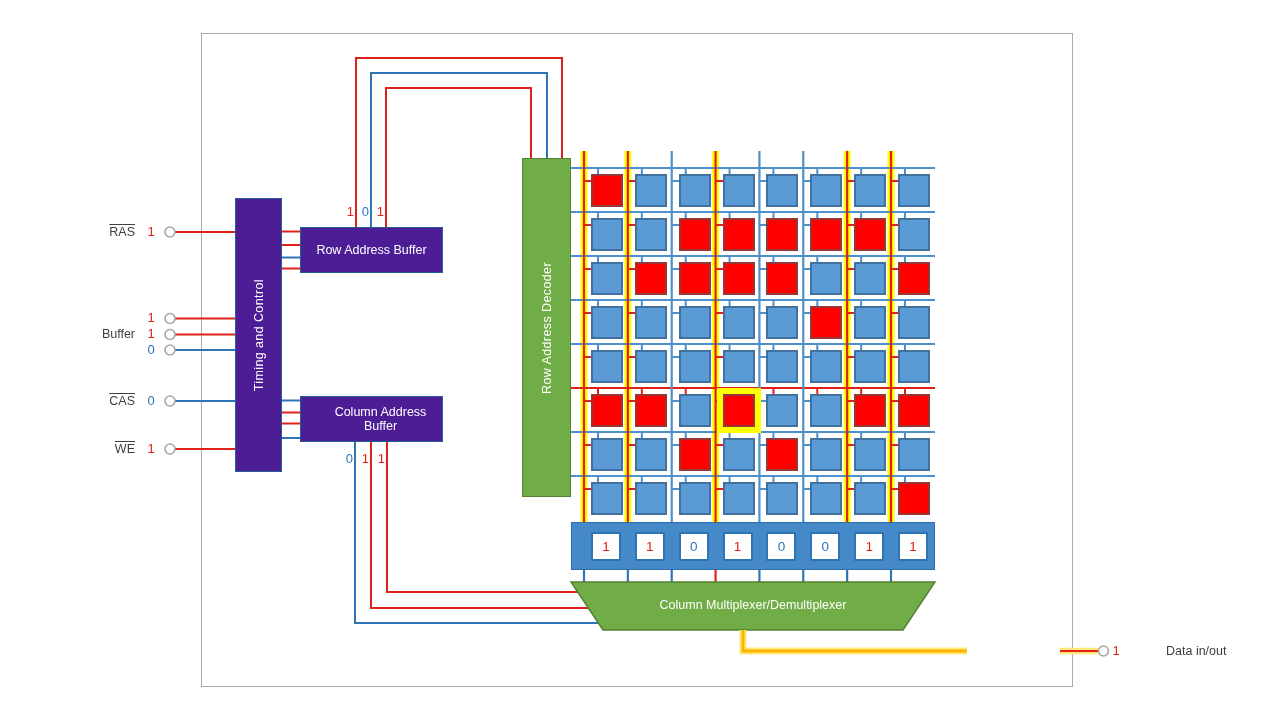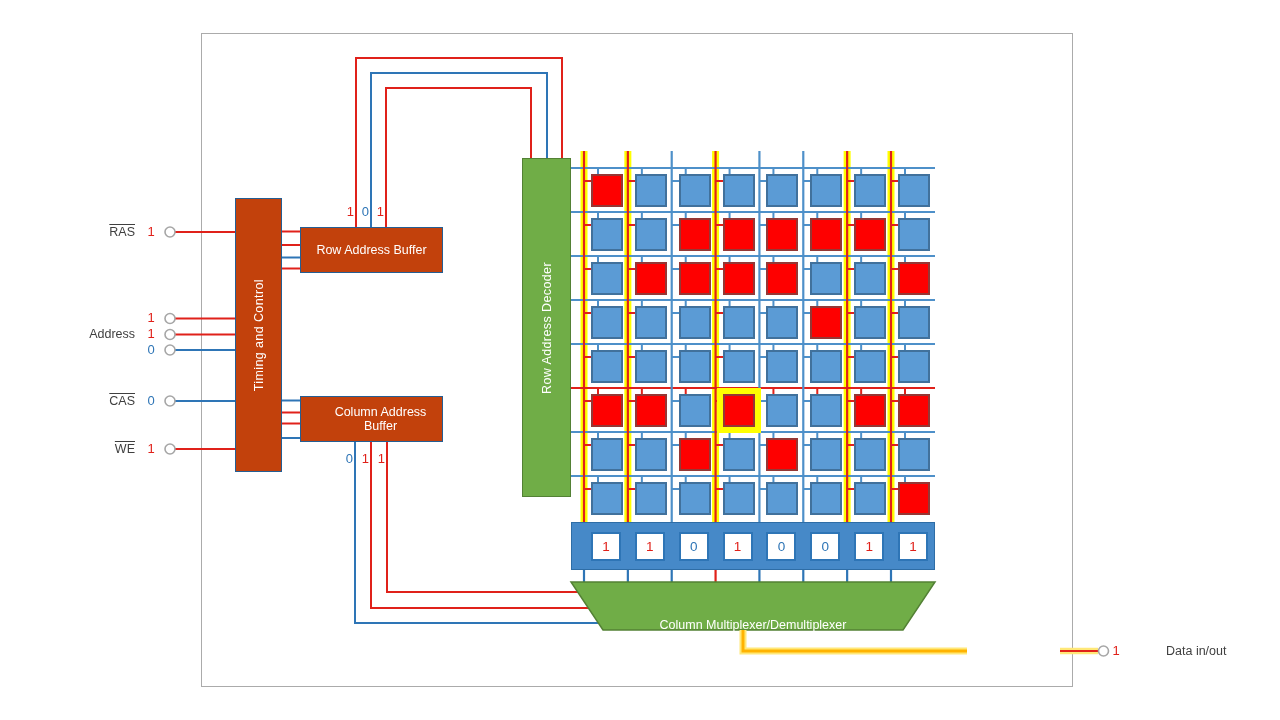--- a/index.html
+++ b/index.html
@@ -1,30 +1,30 @@
 <!DOCTYPE html>
 <html><head>
 <meta charset="utf-8">
 <style>
   html,body{margin:0;padding:0;background:#fff;}
   .canvas{position:relative;width:1280px;height:720px;background:#fff;overflow:hidden;
           font-family:"Liberation Sans",sans-serif;}
   .abs{position:absolute;box-sizing:border-box;}
   .frame{border:1.5px solid #ababab;}
   .box{position:absolute;box-sizing:border-box;display:flex;align-items:center;justify-content:center;
-       color:#fff;font-size:12.5px;background:#c2410c;border:1.5px solid #255e93;text-align:center;}
+       color:#fff;font-size:12.5px;background:#4c1d95;border:1.5px solid #255e93;text-align:center;}
   .green{background:#70ad47;border:1.5px solid #538135;}
   .vtext{writing-mode:vertical-rl;transform:rotate(180deg);white-space:nowrap;letter-spacing:.4px;}
   .lbl{position:absolute;box-sizing:border-box;color:#3f3f3f;font-size:12.5px;line-height:14px;}
   .val{position:absolute;box-sizing:border-box;font-size:13px;line-height:14px;text-align:center;}
   .v1{color:#e0211a;}
   .v0{color:#2e75b6;}
   .ov{text-decoration:overline;}
   svg{position:absolute;left:0;top:0;}
-  .muxlabel{position:absolute;color:#fff;font-size:12.5px;text-align:center;margin-top:20px;}
+  .muxlabel{position:absolute;color:#fff;font-size:12.5px;text-align:center;}
   .regcell{position:absolute;box-sizing:border-box;background:#fff;border:2px solid #2e75b6;
            font-size:13.5px;text-align:center;line-height:25px;}
   .memcell{position:absolute;box-sizing:border-box;}
 </style>
 </head>
 <body>
 
 <div class="canvas">
 
   <div class="abs frame" style="left:201px;top:33px;width:872px;height:654px;"></div>
@@ -316,21 +316,21 @@
       <div class="regcell v1" style="position: absolute; box-sizing: border-box; left: 722.571px; top: 532px; width: 30px; height: 29px;">1</div>
       <div class="regcell v0" style="position: absolute; box-sizing: border-box; left: 766.428px; top: 532px; width: 30px; height: 29px;">0</div>
       <div class="regcell v0" style="position: absolute; box-sizing: border-box; left: 810.285px; top: 532px; width: 30px; height: 29px;">0</div>
       <div class="regcell v1" style="position: absolute; box-sizing: border-box; left: 854.142px; top: 532px; width: 30px; height: 29px;">1</div>
       <div class="regcell v1" style="position: absolute; box-sizing: border-box; left: 897.999px; top: 532px; width: 30px; height: 29px;">1</div>
     </div>
 
   <span class="lbl ov" style="left:85px;top:225px;width:50px;text-align:right;">RAS</span>
   <span class="val v1" style="left:142px;top:225px;width:18px;">1</span>
 
-  <span class="lbl" style="left:65px;top:327px;width:70px;text-align:right;">Address</span>
+  <span class="lbl" style="left:65px;top:327px;width:70px;text-align:right;">Buffer</span>
   <span class="val v1" style="left:142px;top:311px;width:18px;">1</span>
   <span class="val v1" style="left:142px;top:327px;width:18px;">1</span>
   <span class="val v0" style="left:142px;top:343px;width:18px;">0</span>
 
   <span class="lbl ov" style="left:85px;top:394px;width:50px;text-align:right;">CAS</span>
   <span class="val v0" style="left:142px;top:394px;width:18px;">0</span>
 
   <span class="lbl ov" style="left:85px;top:442px;width:50px;text-align:right;">WE</span>
   <span class="val v1" style="left:142px;top:442px;width:18px;">1</span>
 

